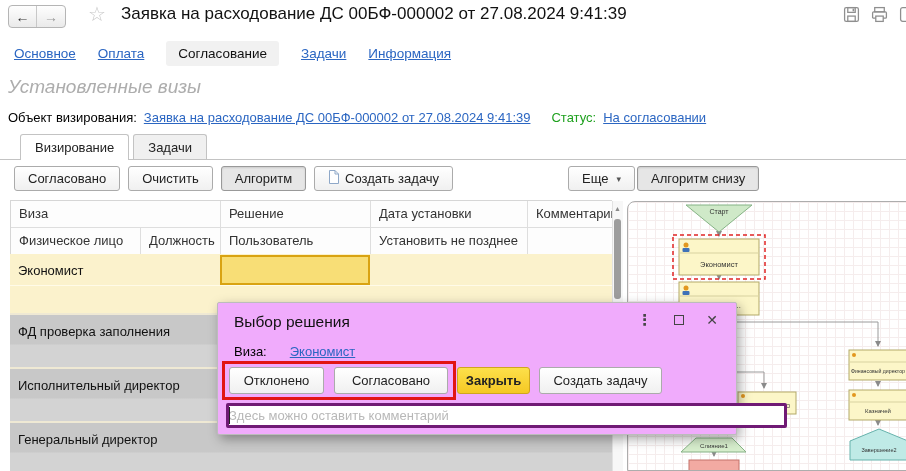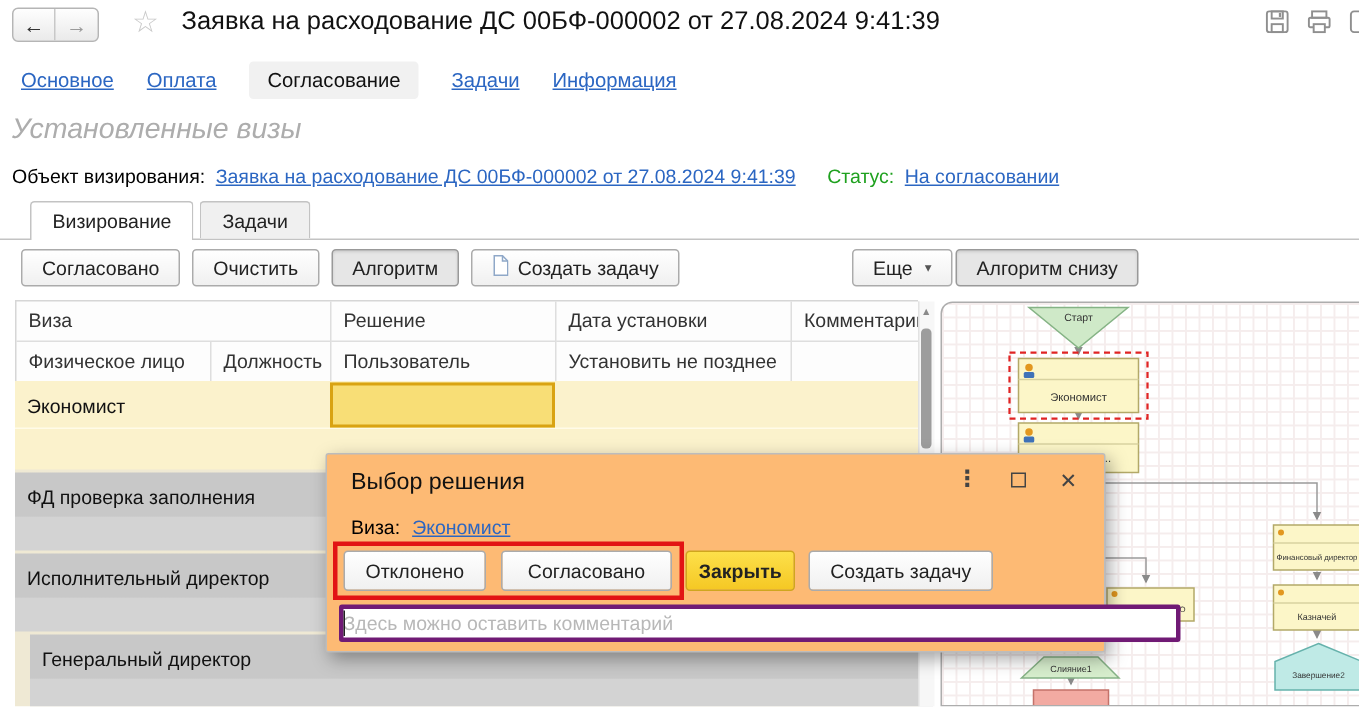--- a/index.html
+++ b/index.html
@@ -76,29 +76,29 @@
 
   
   .fc-panel { position:absolute; left:627px; top:201px; width:280px; height:270px;
               border:1px solid #adadad; border-radius:8px 0 0 0; background-color:#fff;
               background-image:linear-gradient(#f5eded 1px,transparent 1px),
                                linear-gradient(90deg,#f5eded 1px,transparent 1px);
               background-size:9px 9px; overflow:hidden; }
   .fc-panel svg text { font-family:"Liberation Sans","DejaVu Sans",sans-serif; fill:#333; }
 
   
-  .dialog { position:absolute; left:217px; top:302px; width:520px; height:133px; background:#fdba74;
+  .dialog { position:absolute; left:217px; top:302px; width:520px; height:133px; background:#f0abfc;
             border:1px solid #bcbcbc; border-radius:2px; z-index:20;
             box-shadow:3px 4px 12px rgba(0,0,0,.35); }
   .dlg-title { position:absolute; left:16px; top:10px; font-size:15.5px; color:#111; }
   .dlg-controls { position:absolute; top:9px; right:18px; display:flex; gap:22px; align-items:center; color:#444; }
   .dlg-menu { font-size:15px; font-weight:bold; cursor:pointer; line-height:1; }
   .dlg-max { width:10px; height:10px; border:1.5px solid #444; cursor:pointer; }
   .dlg-close { font-size:14px; cursor:pointer; line-height:1; }
-  .dlg-visa { position:absolute; left:16px; top:41px; font-size:13px; display:flex; gap:8px; }
+  .dlg-visa { position:absolute; left:16px; top:41px; font-size:13px; display:flex; gap:23px; }
   .dlg-btn { position:absolute; top:64px; height:27px; }
   .btn-yellow { background:linear-gradient(#fde04a,#f5c824); border-color:#cfa61e; font-weight:bold; }
   .red-annotation { position:absolute; left:4px; top:58px; width:234px; height:39px;
                     border:3px solid #e21414; z-index:25; pointer-events:none; }
   .dlg-input { position:absolute; left:8px; top:100px; width:561px; height:25px;
                border:3px solid #701a75; border-radius:2px; font-size:13px; padding:0 0;
                color:#222; outline:none; font-family:inherit; }
   .dlg-input::placeholder { color:#b8b8b8; }
   .caret { position:absolute; left:11px; top:104px; width:1px; height:17px; background:#222; z-index:26; }
 </style>
@@ -197,21 +197,21 @@
   <div class="half"></div>
 </div>
 <div class="selcell"></div>
 
 <div class="vrow row-gray" style="top:315px; height:52px;">
   <div class="nm">ФД проверка заполнения</div>
 </div>
 <div class="vrow row-gray" style="top:369px; height:52px;">
   <div class="nm">Исполнительный директор</div>
 </div>
-<div class="vrow row-gray" style="top:423px; height:48px;margin-left:10px;">
+<div class="vrow row-gray" style="top:423px; height:48px;">
   <div class="nm">Генеральный директор</div>
 </div>
 
 <div class="sb"></div>
 <div class="sb-up">▲</div>
 <div class="sb-thumb"></div>
 
 <div class="fc-panel">
   <svg width="280" height="272" viewBox="0 0 280 272">
     <defs>

